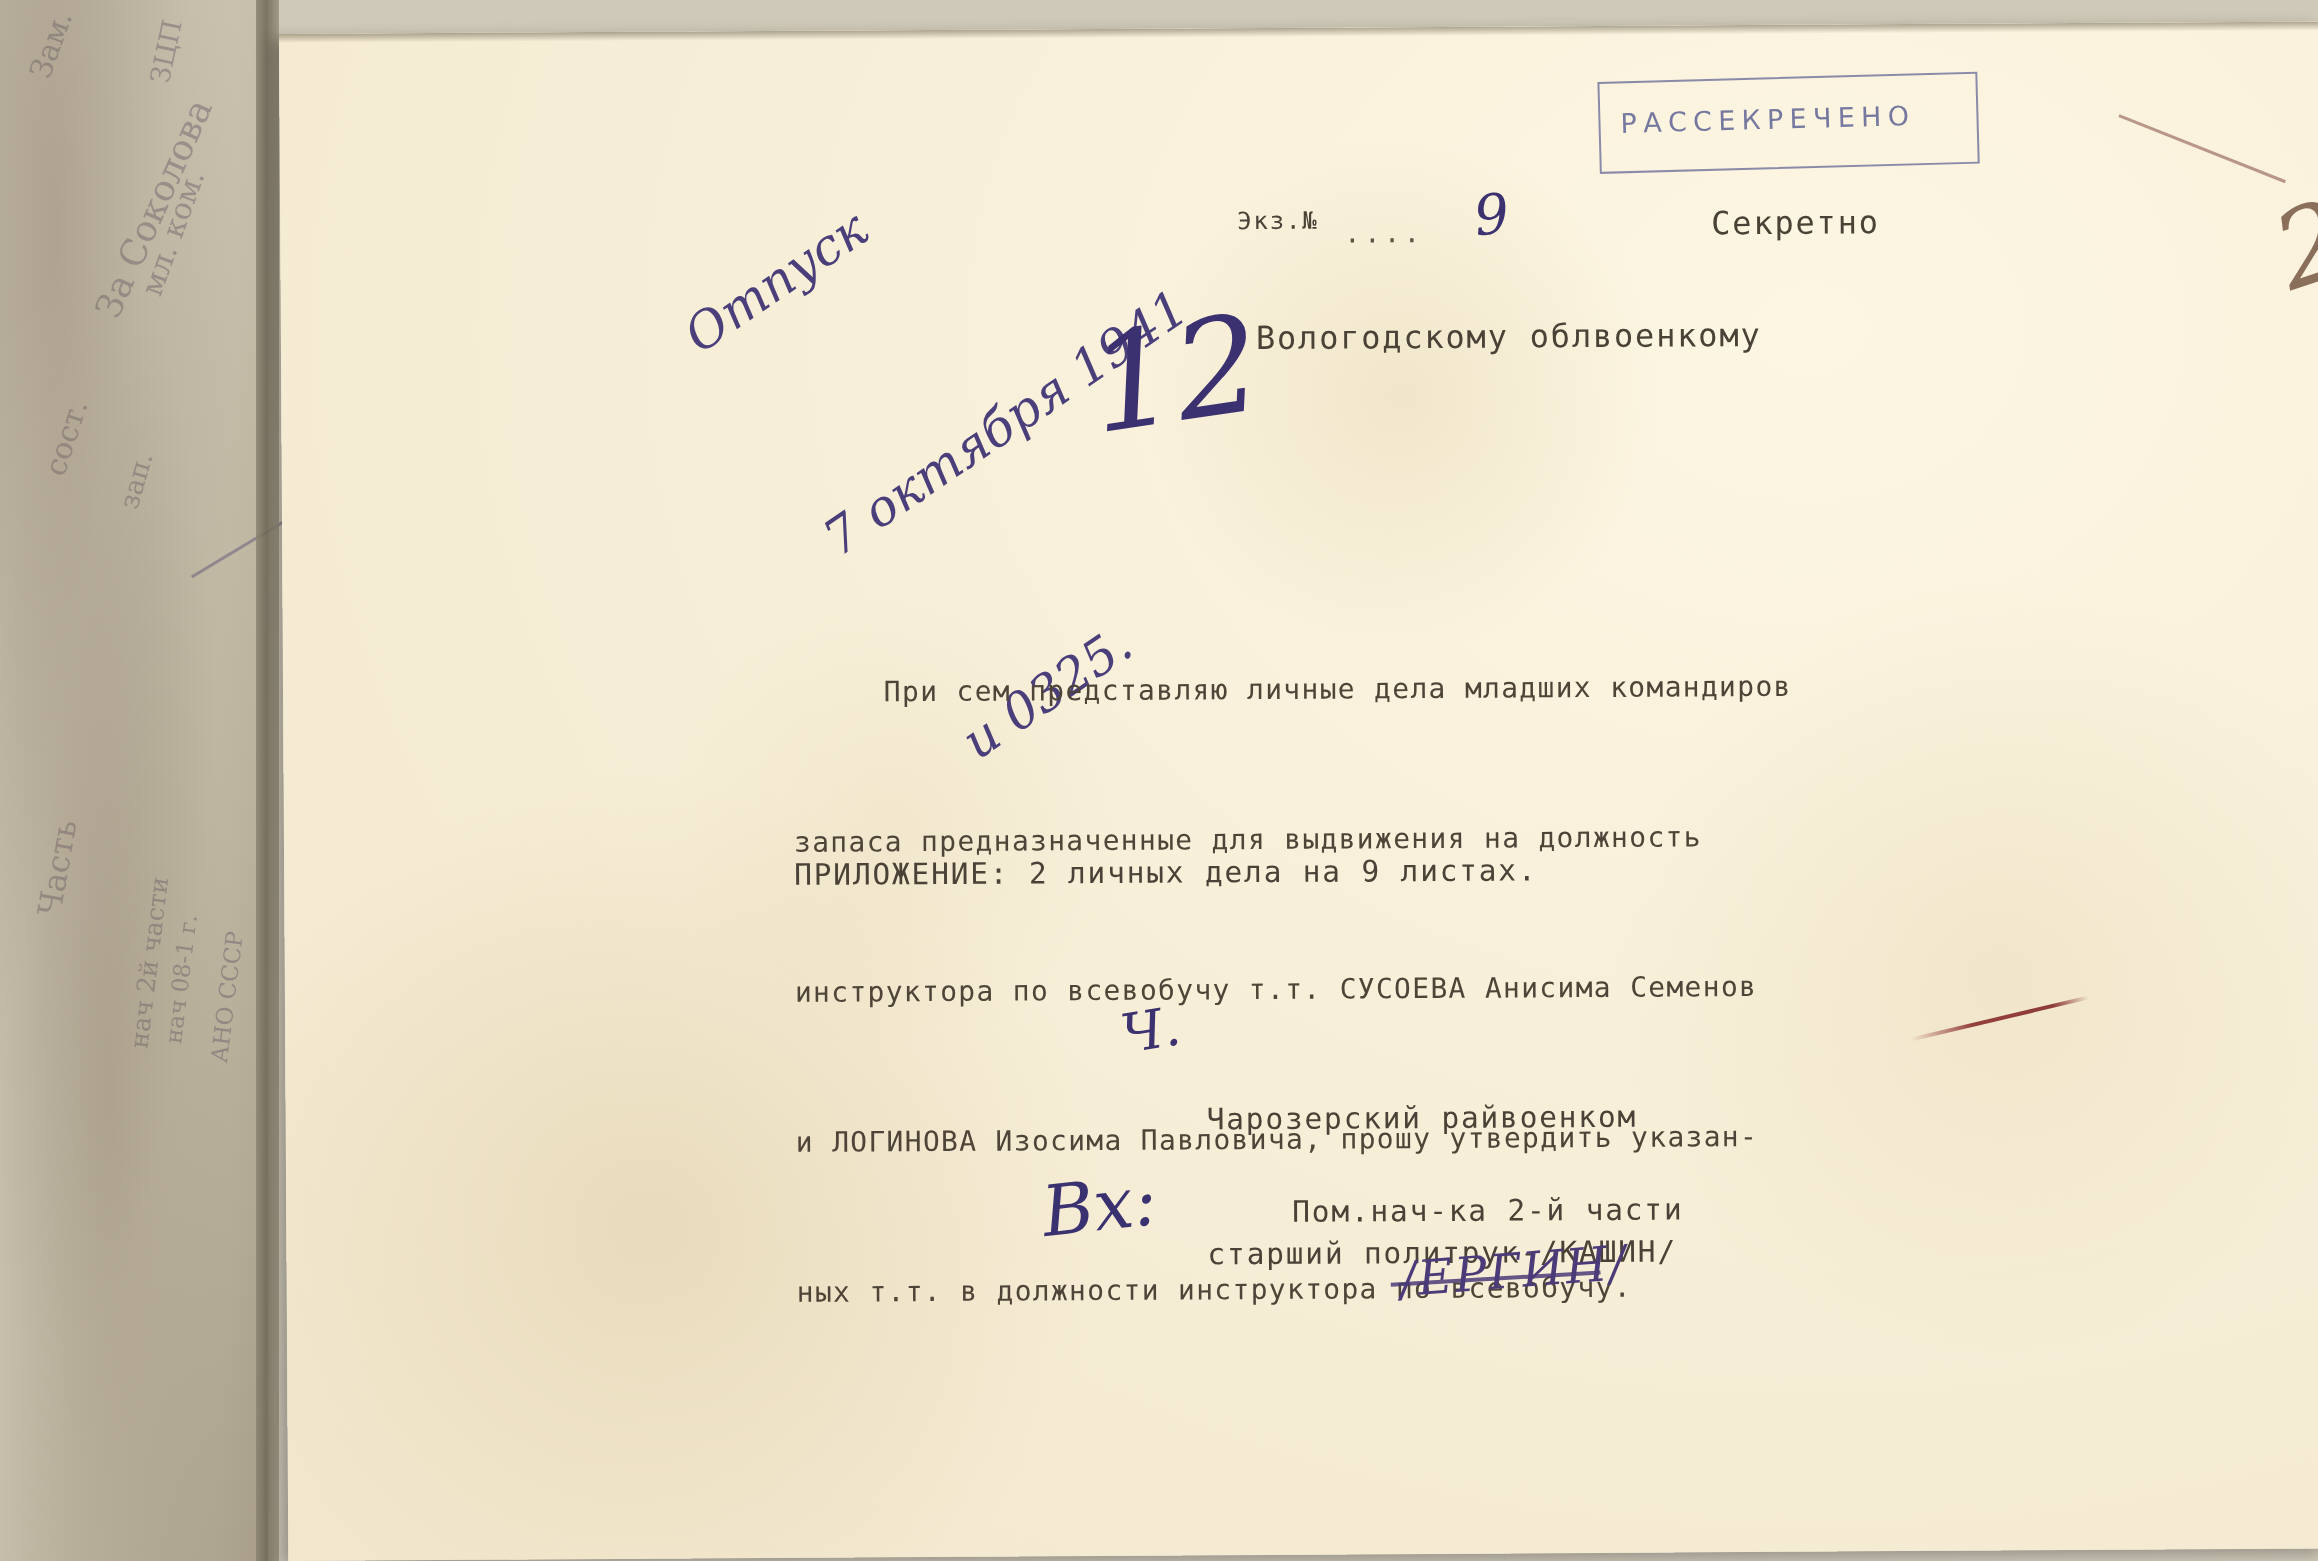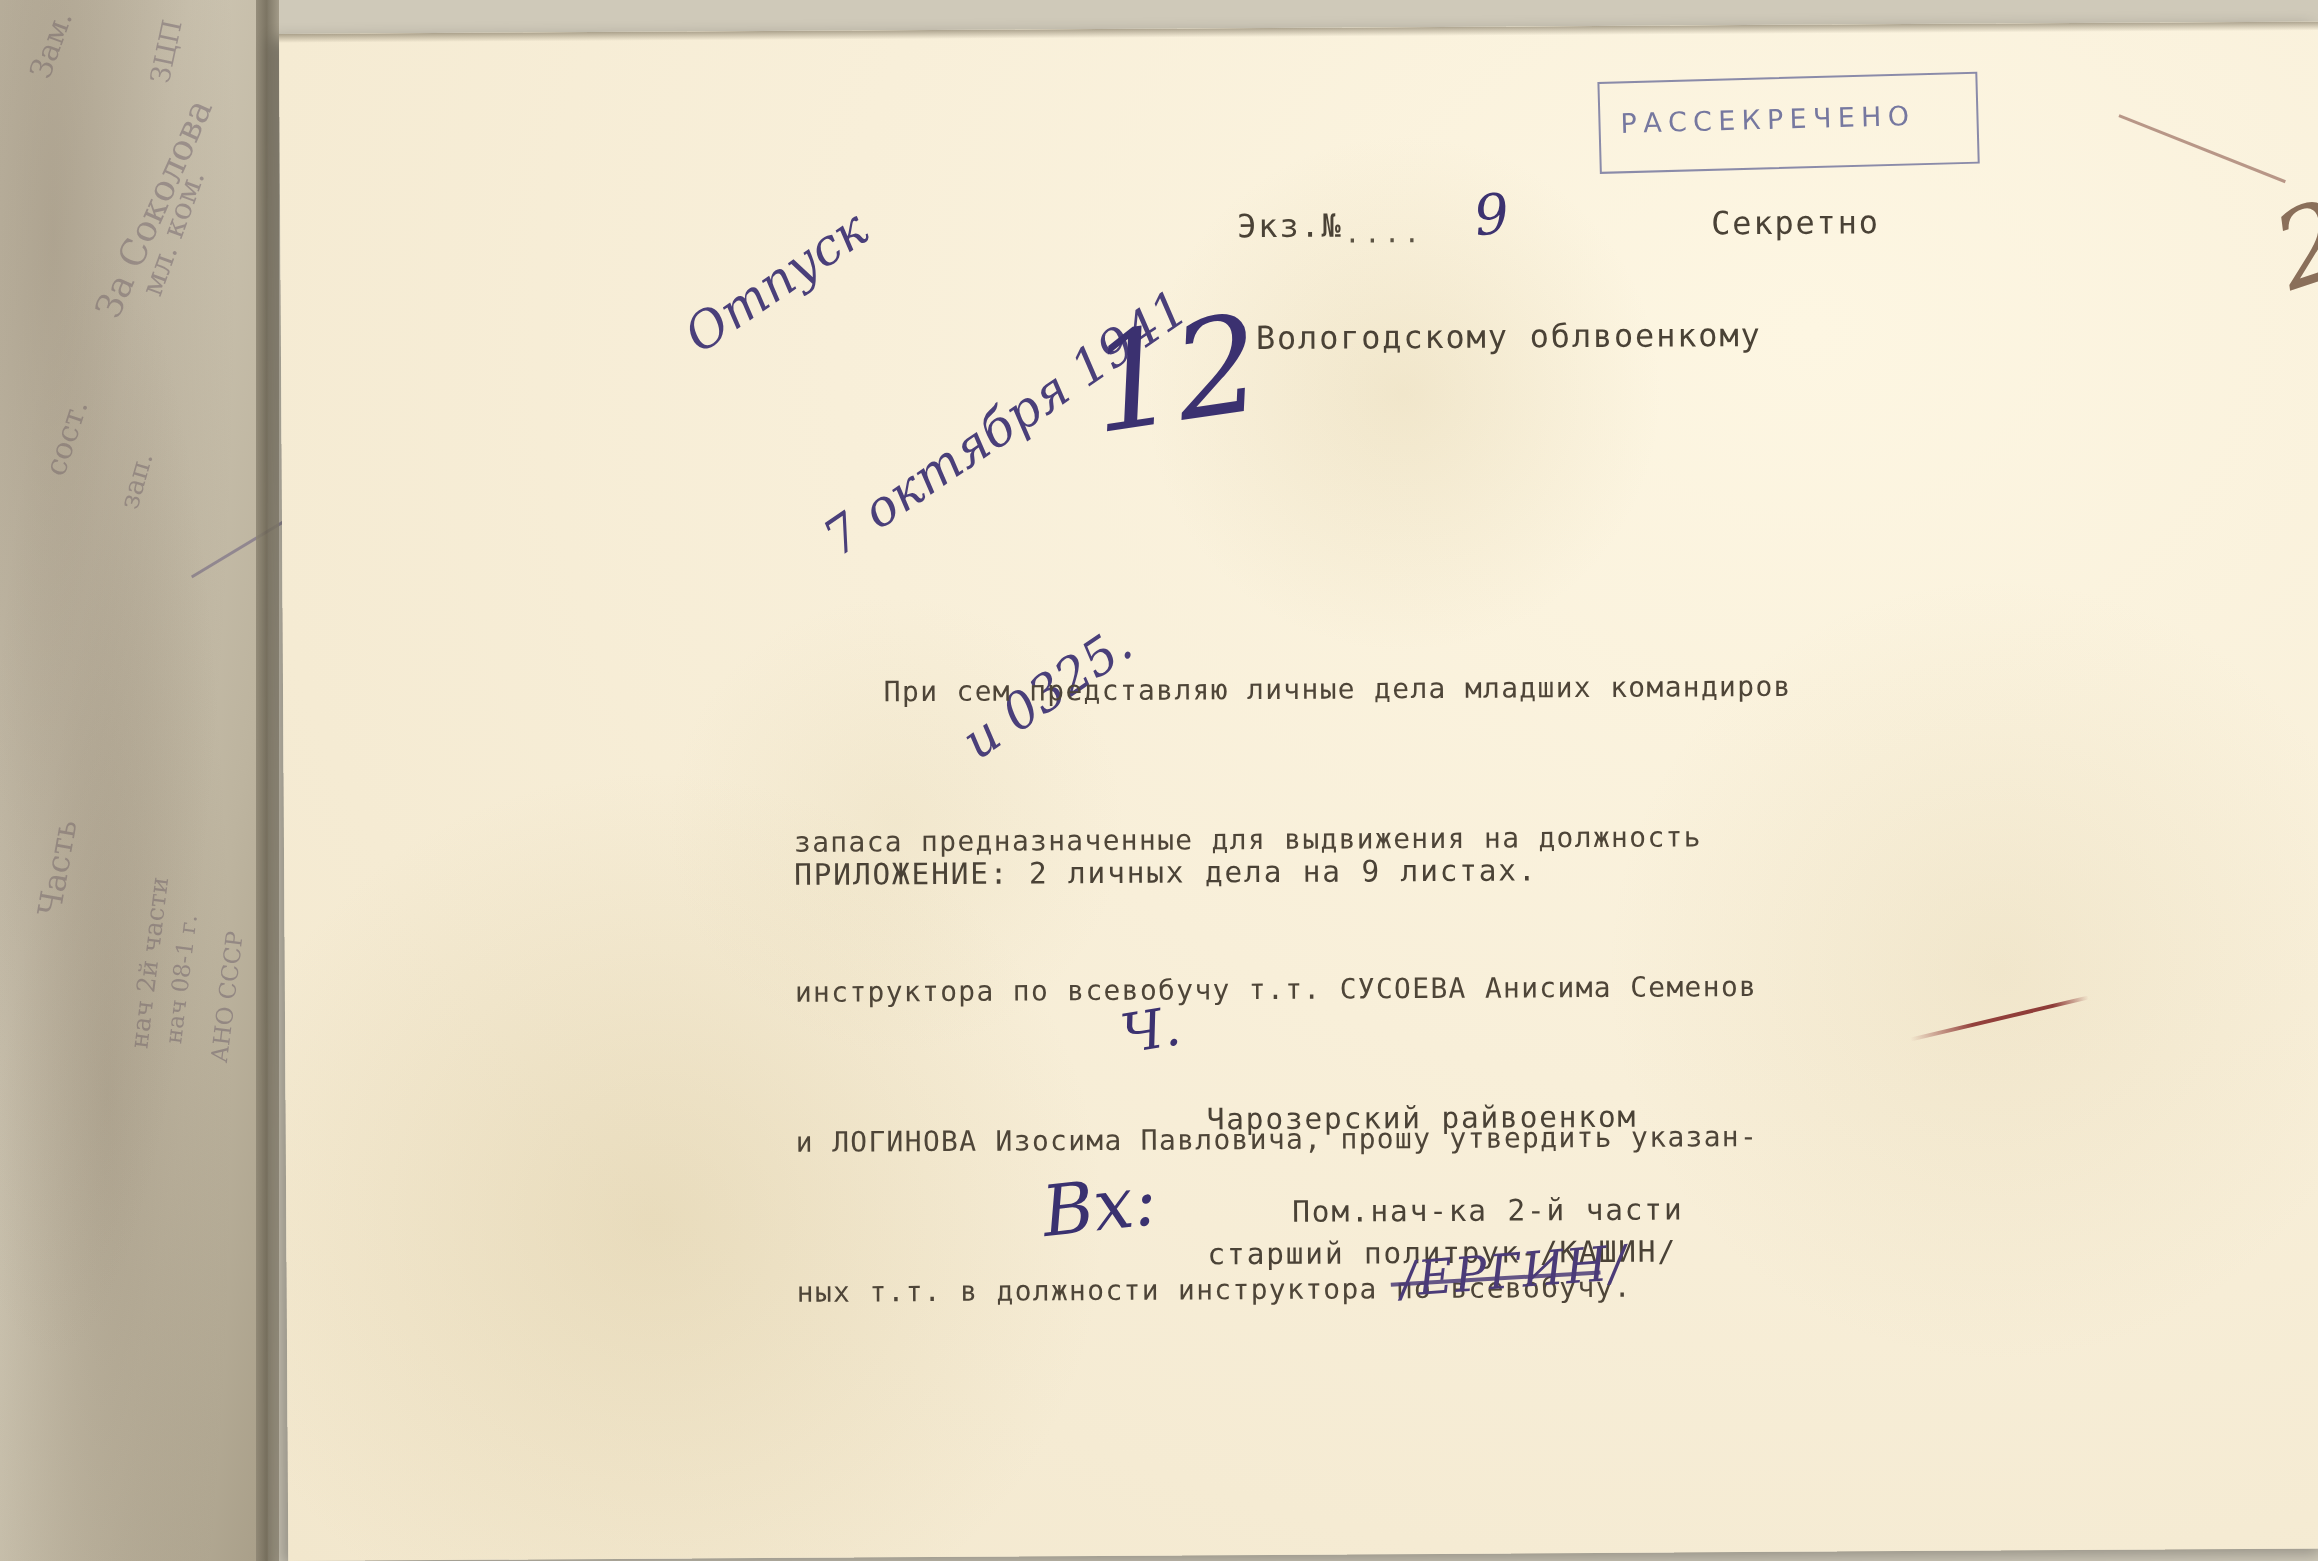--- a/index.html
+++ b/index.html
@@ -232,21 +232,21 @@
     <div class="sheet-top-edge"></div>
 
     <div class="stamp"></div>
     <div class="stamp-text">РАССЕКРЕЧЕНО</div>
 
     <div class="hand hand-num">238</div>
     <div class="pencil-stroke"></div>
 
     <div class="typed" style="left:1431px; top:179px; font-size:32px;">Секретно</div>
 
-    <div class="typed" style="left:957px; top:179px; font-size:32px;">Экз.№</div>
+    <div class="typed" style="left:957px; top:179px; font-size:24px;">Экз.№</div>
     <div class="dots" style="left:1064px; top:190px;">....</div>
     <div class="hand hand-ekz">9</div>
 
     <div class="typed" style="left:975px; top:291px; font-size:32px;">Вологодскому облвоенкому</div>
 
     <div class="hand hand-left">
       <div>Отпуск</div>
       <div>7 октября 1941</div>
       <div>и 0325.</div>
     </div>

